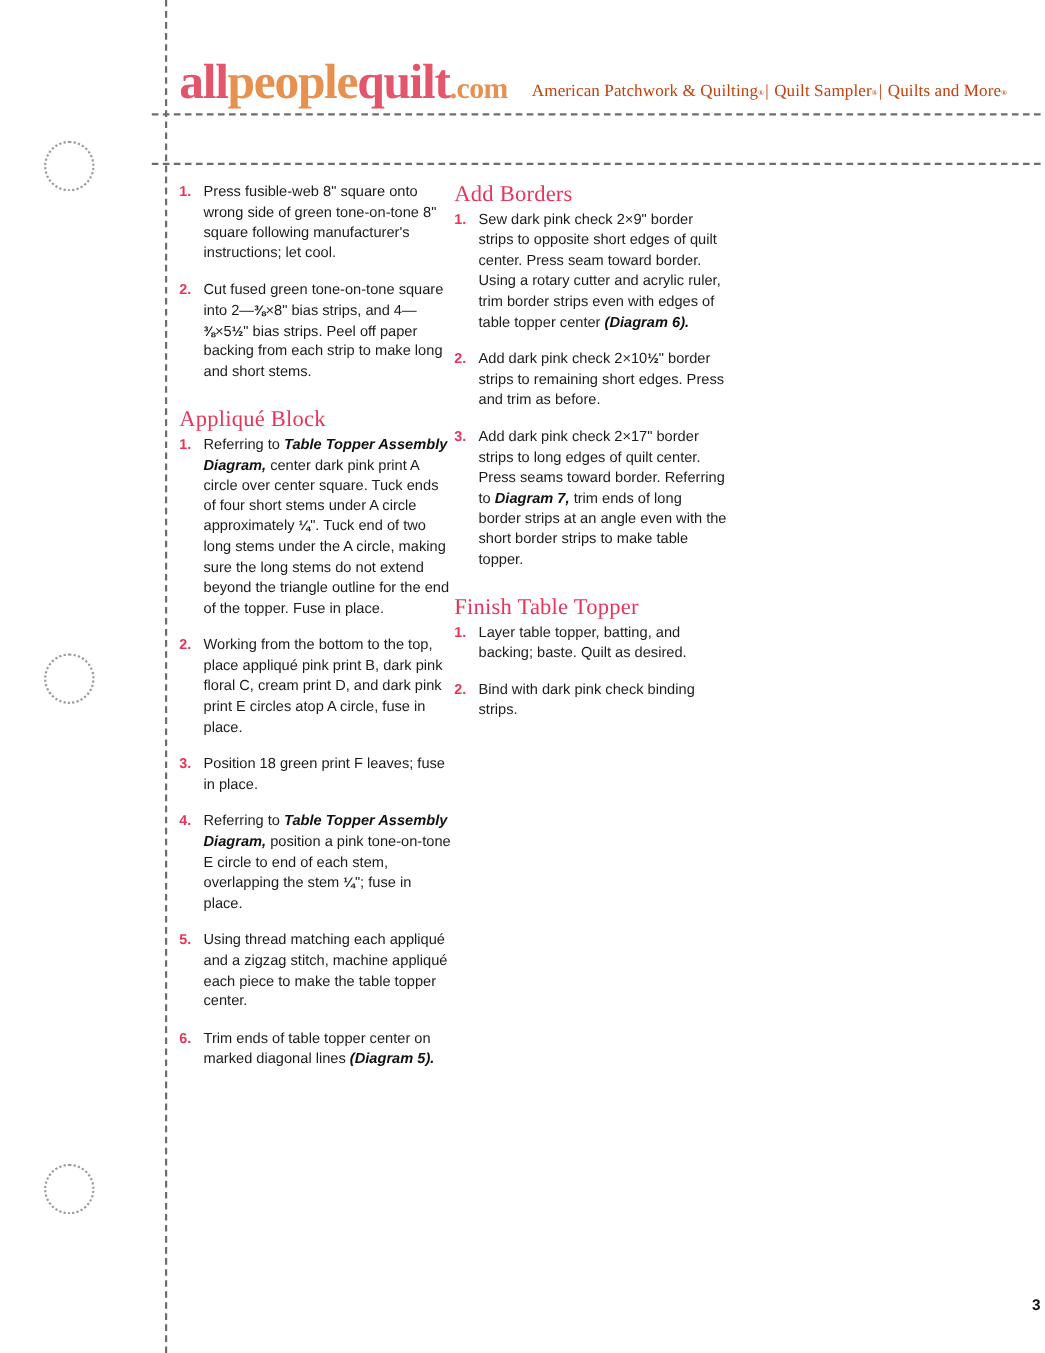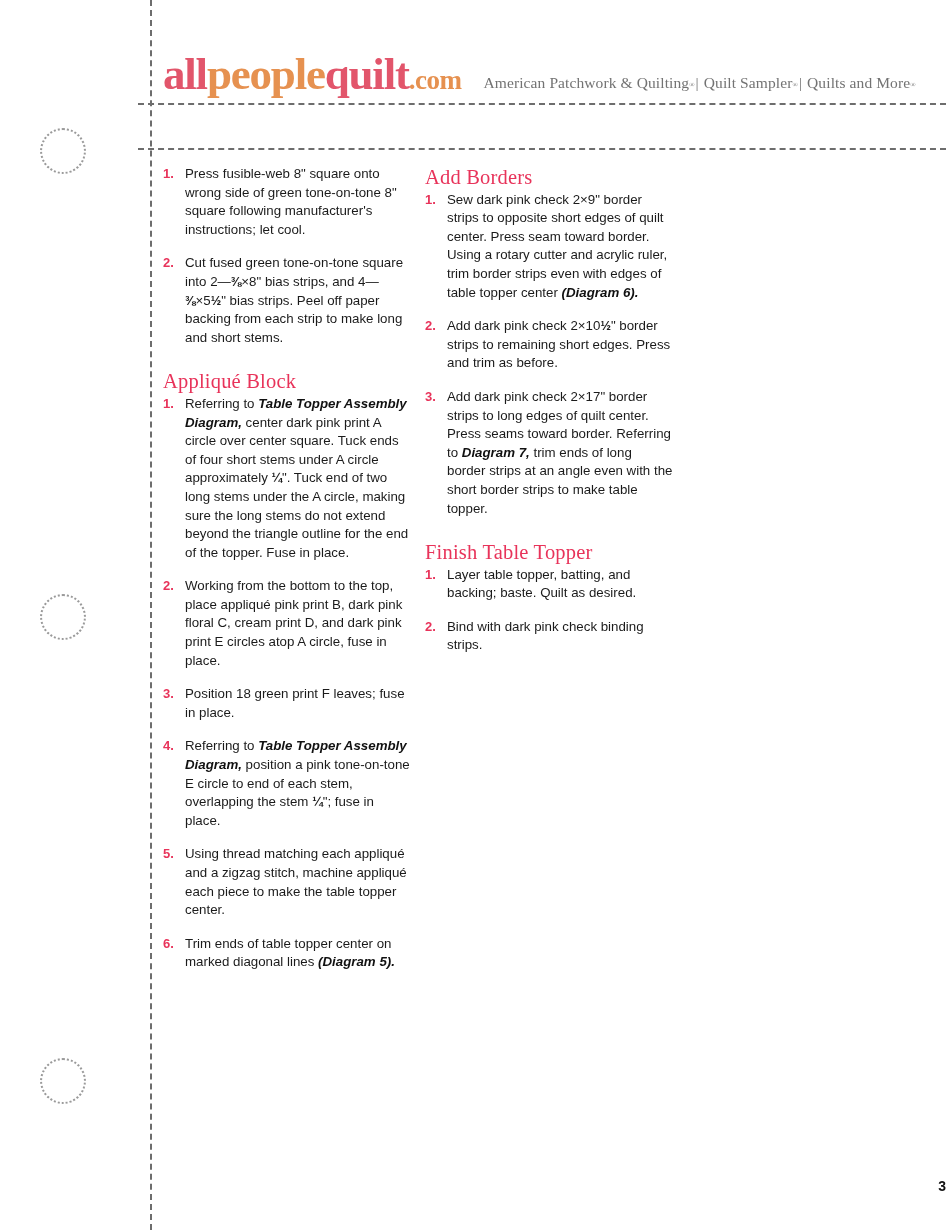--- a/index.html
+++ b/index.html
@@ -61,21 +61,21 @@
     line-height: 1;
     white-space: nowrap;
   }
   .logo .c-pink { color: #e2556b; }
   .logo .c-orange { color: #e69150; }
   .logo .dotcom { font-size: 27px; letter-spacing: -0.5px; }
 
   .brands {
     font-family: "Liberation Serif", serif;
     font-size: 15.5px;
-    color: #737373;
+    color: #c2410c;
     white-space: nowrap;
     padding-bottom: 5px;
     letter-spacing: 0.1px;
     text-align: center;
   }
   .brands sup {
     font-size: 7px;
     vertical-align: 1px;
   }
   .brands .sep { padding: 0 1px; }
@@ -105,21 +105,21 @@
     position: absolute;
     left: 163px;
     top: 165px;
     width: 700px;
     display: flex;
     gap: 0;
   }
   .col {
     width: 248px;
   }
-  .col.right { margin-left: 12px; }
+  .col.right { margin-left: 0; }
   .col-spacer { width: 2px; }
 
   h2.section-head {
     font-family: "Liberation Serif", serif;
     font-size: 20.5px;
     font-weight: 400;
     color: #e8335a;
     margin: 0 0 1px 0;
     letter-spacing: 0.2px;
     line-height: 1.2;

